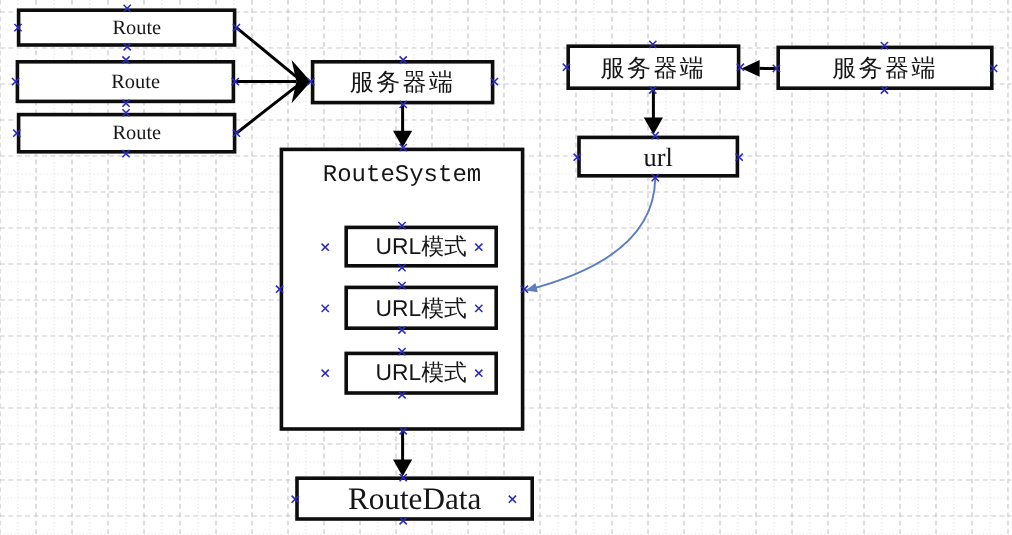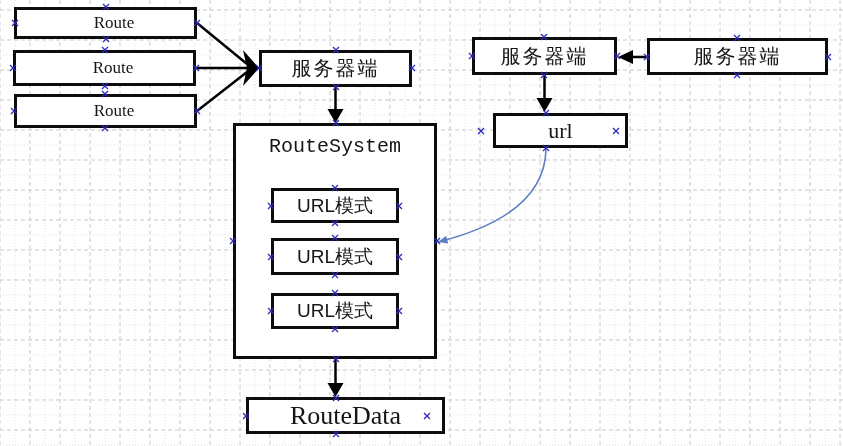--- a/index.html
+++ b/index.html
@@ -30,21 +30,21 @@
     position:absolute;box-sizing:border-box;
     background:#ffffff;border:3px solid #0d0d0d;z-index:1;
   }
   .container-title{
     margin-top:9px;text-align:center;
     font-family:Liberation Mono, monospace;
     font-size:20px;color:#161616;
   }
   .url-pattern-box{
     font-family:"Liberation Sans","DejaVu Sans",sans-serif;
-    font-size:19px;z-index:2;
+    font-size:19px;z-index:2;margin-left:16px;
   }
   #connector-layer{z-index:3;}
   #cpoint-layer{z-index:4;pointer-events:none;}
   #grid-layer{z-index:0;}
 </style>
 </head>
 <body>
 
 <div class="canvas">
 
@@ -194,21 +194,21 @@
   </div>
 
   <div class="shape server-box serif-label" style="left:472px;top:37px;width:145px;height:38px;">
     <span>服务器端</span>
   </div>
 
   <div class="shape client-box serif-label" style="left:647px;top:38px;width:181px;height:37px;">
     <span>服务器端</span>
   </div>
 
-  <div class="shape url-box serif-label" style="left:481px;top:113px;width:135px;height:35px;margin-left:12px;">
+  <div class="shape url-box serif-label" style="left:481px;top:113px;width:135px;height:35px;">
     <span>url</span>
   </div>
 
   <svg class="layer" id="cpoint-layer">
       <g>
         <line x1="12" y1="20" x2="18" y2="26" stroke="#2a2ab8" stroke-width="1.3"></line>
         <line x1="12" y1="26" x2="18" y2="20" stroke="#2a2ab8" stroke-width="1.3"></line>
       </g>
       <g>
         <line x1="103" y1="4" x2="109" y2="10" stroke="#2a2ab8" stroke-width="1.3"></line>

